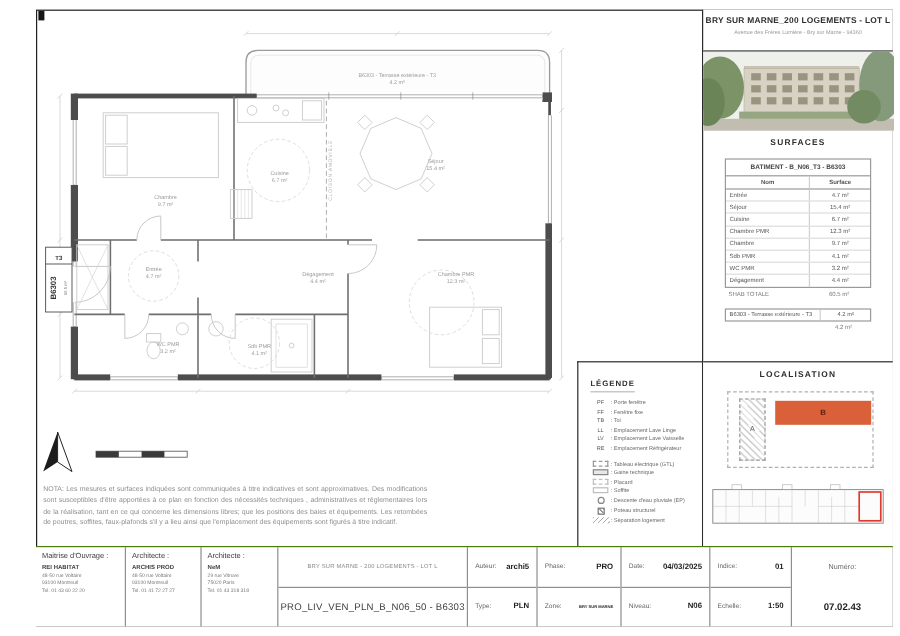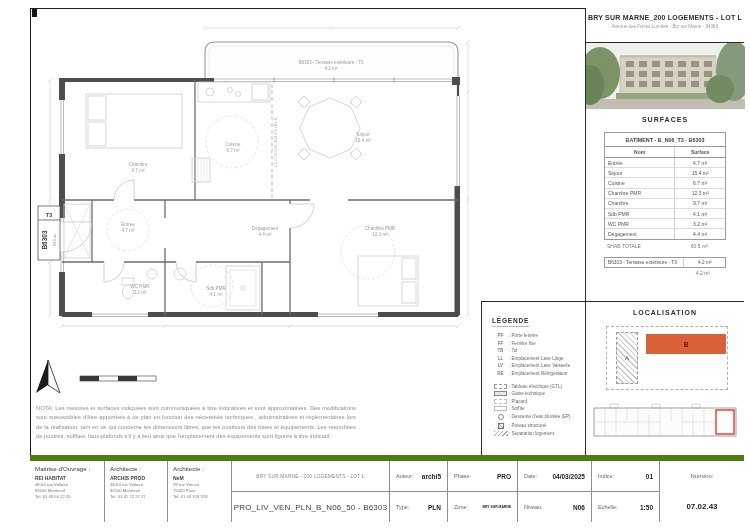--- a/index.html
+++ b/index.html
@@ -76,21 +76,21 @@
     background:#D96038; display:flex; align-items:center; justify-content:center;
     font-size:6.5px; font-weight:bold; color:#5c1f10; }
   .loc-keyplan { display:block; margin:6px auto 0; }
 
   
   .nota { position:absolute; left:36px; top:404px; width:320px; font-size:5.8px;
     line-height:1.6; color:#8f8f8f; text-align:justify; }
 
   
   .titlebar { position:absolute; left:30px; top:455px; width:714px; height:67px;
-    border-top:6px solid #4d7c0f; display:flex; background:#fff; }
+    border-top:1px solid #4d7c0f; display:flex; background:#fff; }
   .tb-cell { border-right:1px solid #8f8f8f; height:100%; }
   .tb-cell:last-child { border-right:none; }
   .tb-company { padding:4px 3px 0 5px; }
   .tb-role { font-size:6.2px; color:#3d3d3d; margin-bottom:2.5px; }
   .tb-name { font-size:5px; font-weight:bold; color:#444; margin-bottom:1.5px; }
   .tb-addr { font-size:4.2px; color:#787878; line-height:1.45; }
   .w-owner { width:75px; } .w-arch1 { width:63px; } .w-arch2 { width:64px; }
   .tb-center { width:158px; display:flex; flex-direction:column; }
   .tb-center-top { flex:1; border-bottom:1px solid #8f8f8f; display:flex; align-items:center;
     justify-content:center; font-size:4.8px; color:#8a8a8a; letter-spacing:.2px; }

